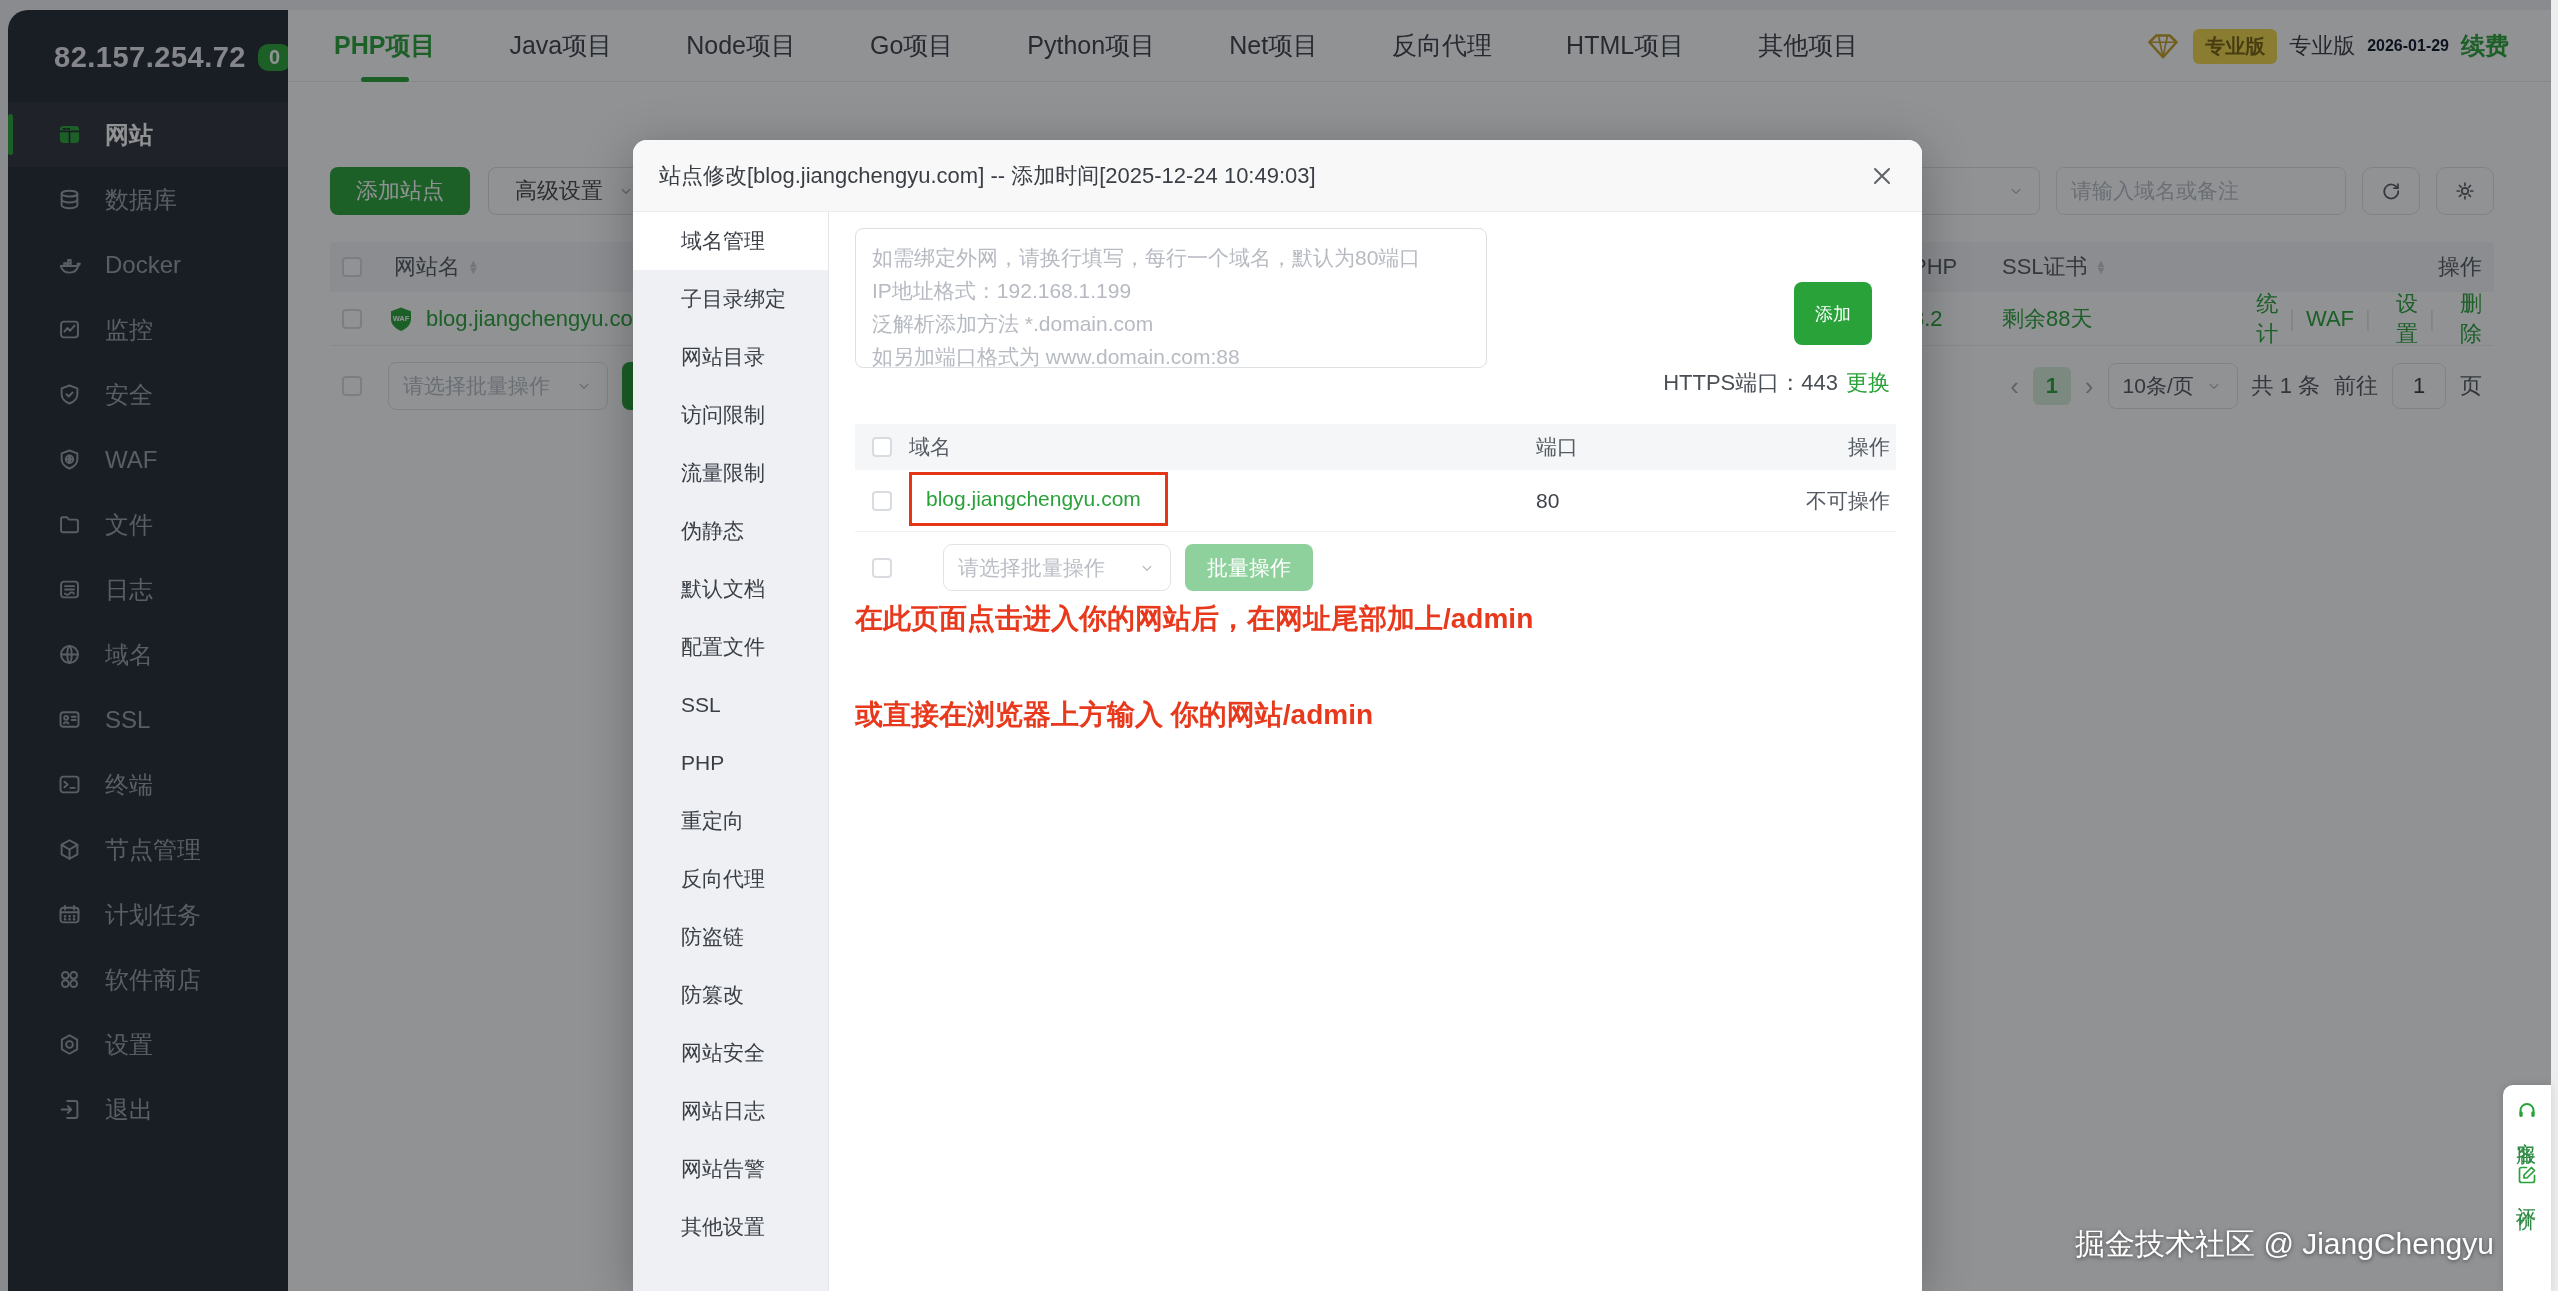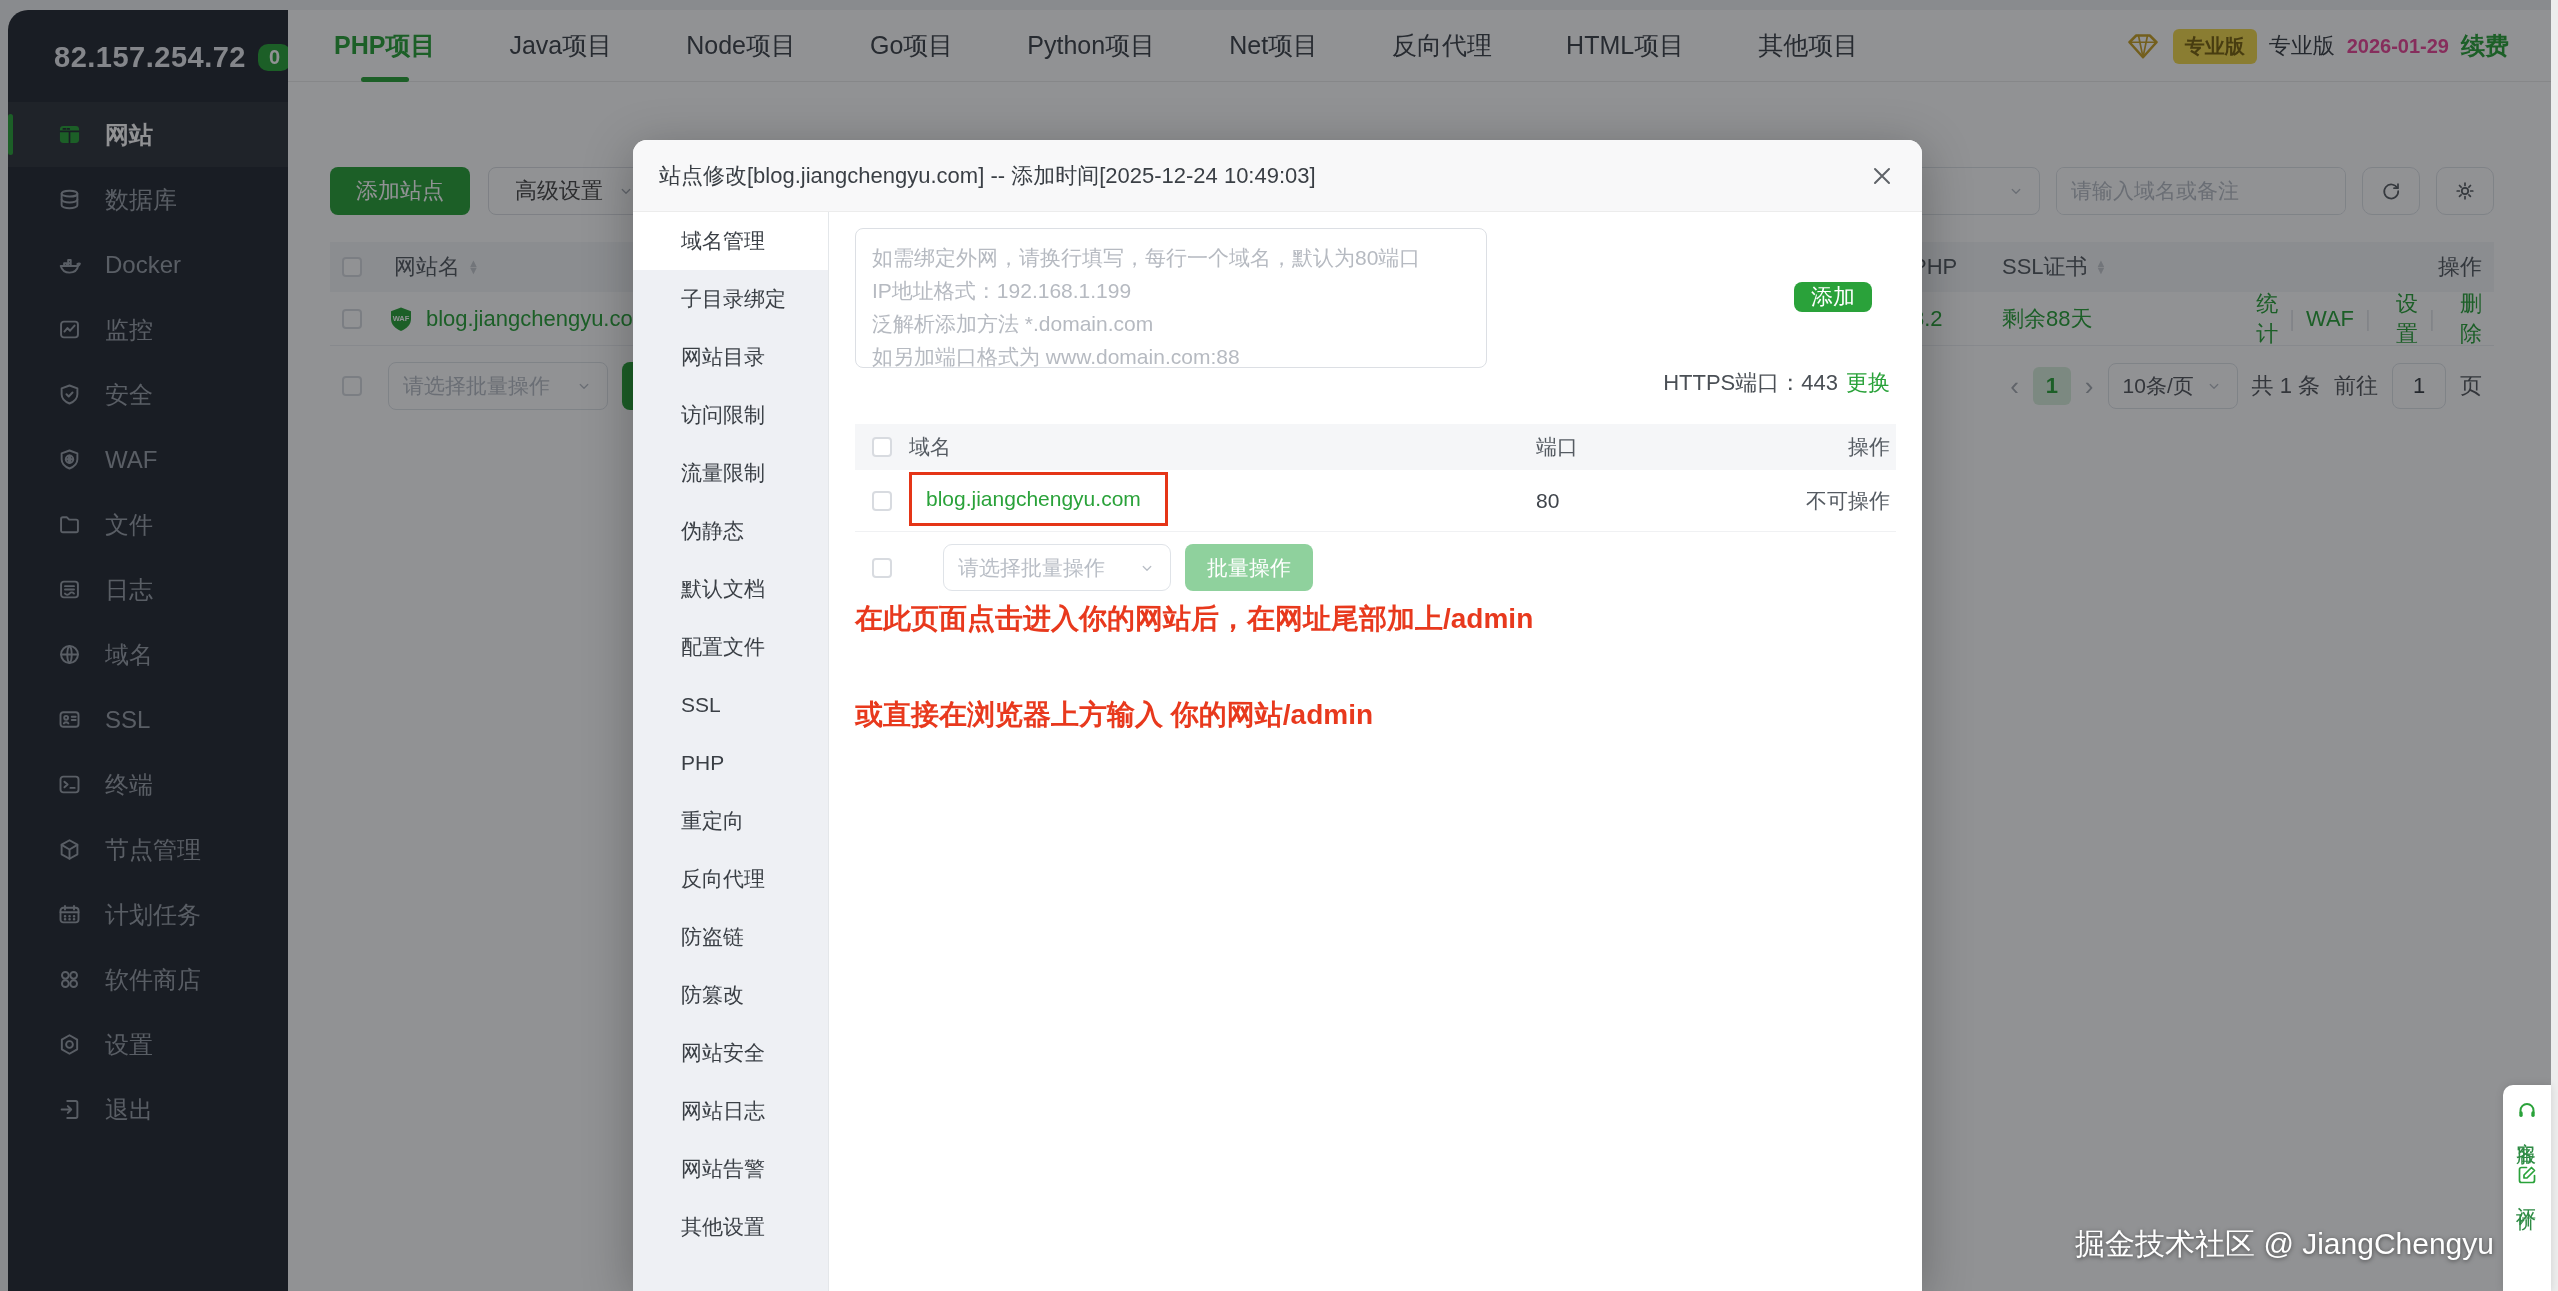--- a/index.html
+++ b/index.html
@@ -28,21 +28,21 @@
     padding-left:46px; background:#fff; border-bottom:1px solid #ececec; }
   .tab { position:relative; height:72px; display:flex; align-items:center;
     font-size:25px; color:#3f444b; cursor:pointer; white-space:nowrap; }
   .tab.active { color:#2aa23a; font-weight:bold; }
   .tab.active::after { content:""; position:absolute; left:50%; transform:translateX(-50%);
     bottom:0; width:48px; height:5px; background:#2aa23a; border-radius:3px; }
   .license { position:absolute; right:49px; top:0; height:72px; display:flex; align-items:center; gap:12px; }
   .license .lic-badge { background:#f3d94e; color:#7a6410; font-size:20px; font-weight:bold;
     border-radius:6px; padding:4px 12px; }
   .license .edition { color:#3a3f45; font-size:22px; }
-  .license .expire { color:#ec4899; font-size:20px; font-weight:bold;text-align:center; }
+  .license .expire { color:#0f172a; font-size:16px; font-weight:bold;text-align:center; }
   .license .renew { color:#2aa23a; font-size:24px; font-weight:bold; cursor:pointer; }
 
   .content { position:relative; }
   .btn { display:inline-flex; align-items:center; justify-content:center;
     border-radius:8px; font-size:22px; cursor:pointer; white-space:nowrap; }
   .btn-green { background:#2aa23a; color:#fff; }
   .btn-outline { background:#fff; border:1px solid #dcdfe3; color:#4a4a4a; gap:14px; }
   .toolbar { display:flex; align-items:center; gap:18px; margin:85px 64px 0 42px; }
   .toolbar .btn { height:48px; padding:12px 26px; }
   .tool-right { margin-left:auto; display:flex; align-items:center; gap:16px; }
@@ -104,21 +104,21 @@
   .m-close { position:absolute; right:26px; top:22px; width:28px; height:28px;
     color:#5f6368; cursor:pointer; }
   .m-body { flex:1; display:flex; min-height:0; }
   .m-menu { width:196px; background:#eef0f4; border-right:1px solid #e4e7ea; flex:0 0 196px; }
   .m-menu-item { height:58px; display:flex; align-items:center; padding-left:48px;
     font-size:21px; color:#3a3f45; cursor:pointer; }
   .m-menu-item.active { background:#fff; }
   .m-content { flex:1; padding:16px 26px 0 26px; position:relative; min-width:0; }
   .ta { width:632px; height:140px; border:1px solid #dcdfe4; border-radius:8px;
     padding:12px 16px; font-size:21px; line-height:33px; color:#b6bac1; }
-  .m-add { position:absolute; top:70px; right:50px; width:78px; height:30px; font-size:22px; }
+  .m-add { position:absolute; top:70px; right:50px; width:78px; height:63px; font-size:18px; }
   .https-line { text-align:right; font-size:22px; color:#4a4f55; padding-right:6px; }
   .https-line .chg { color:#2aa23a; margin-left:8px; cursor:pointer; }
   .m-thead,.m-trow { display:flex; align-items:center; font-size:21px; }
   .m-thead { margin-top:26px; height:46px; background:#f5f6f8; color:#555b62; }
   .m-trow { height:62px; border-bottom:1px solid #f0f1f3; color:#3f444b; overflow:visible; }
   .m-col-cb { width:54px; display:flex; justify-content:center; }
   .m-col-domain { flex:1; }
   .m-col-port { width:360px; padding-left:150px; }
   .m-col-ops { width:150px; text-align:right; padding-right:6px; color:#555b62; }
   .redbox { display:inline-block; border:3px solid #e53517; padding:12px 24px 12px 14px;

